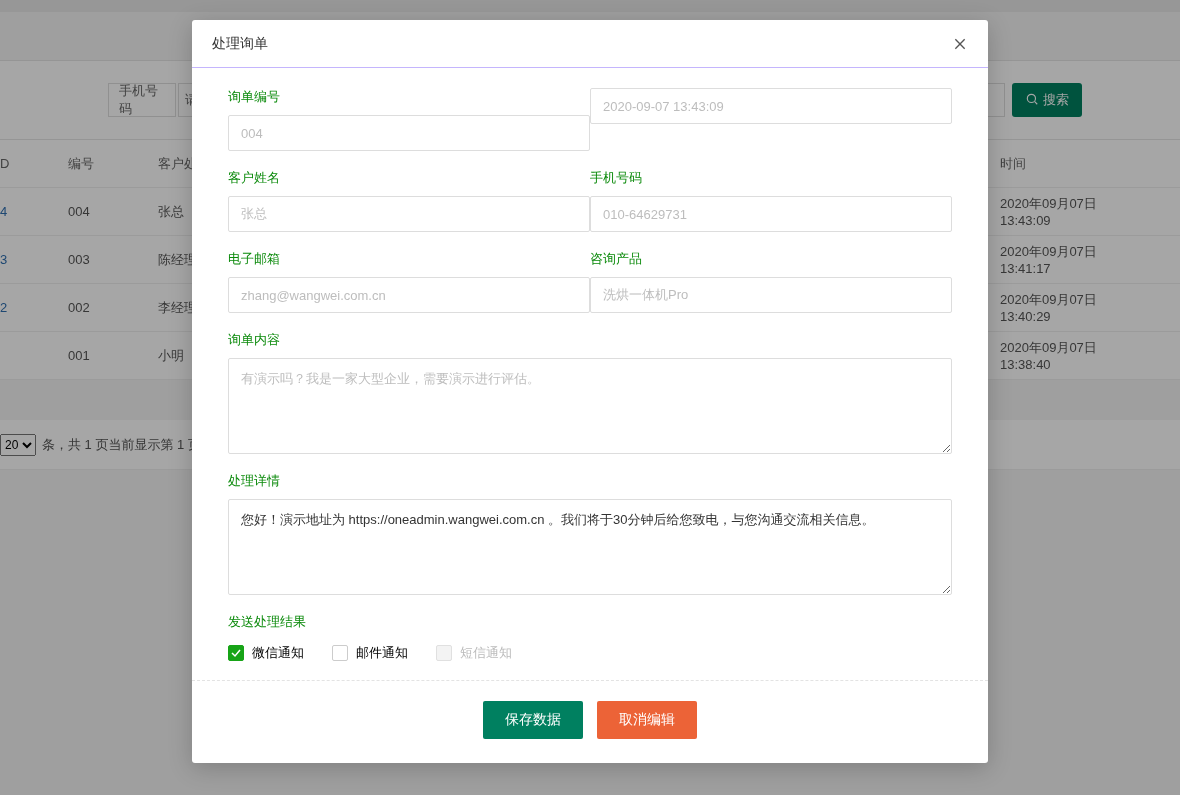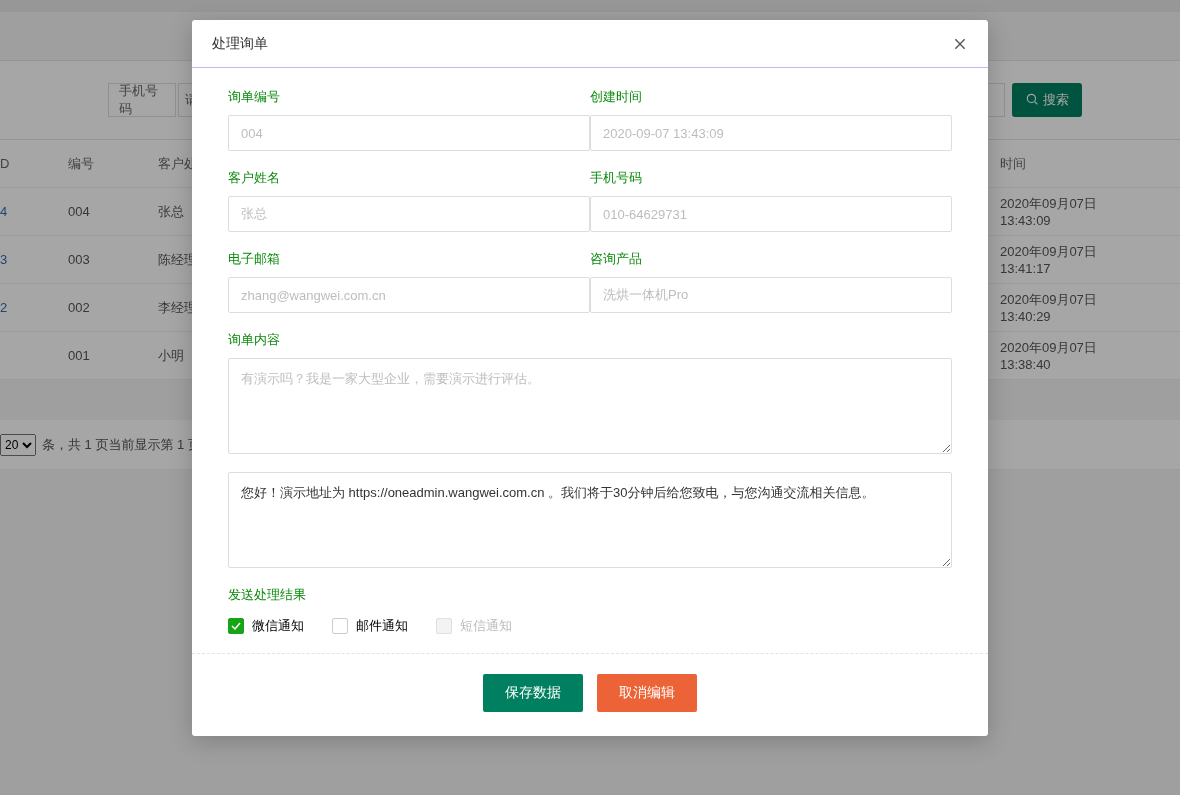--- a/index.html
+++ b/index.html
@@ -224,21 +224,20 @@
   </div>
 
   <div class="modal-body">
 
     <div class="form-row">
       <div class="form-col">
         <label class="form-label">询单编号</label>
         <input class="form-input" readonly="" value="004" style="">
       </div>
       <div class="form-col">
-        <label class="form-label">创建时间</label>
         <input class="form-input" readonly="" value="2020-09-07 13:43:09" style="">
       </div>
     </div>
 
     <div class="form-row">
       <div class="form-col">
         <label class="form-label">客户姓名</label>
         <input class="form-input" readonly="" value="张总" style="">
       </div>
       <div class="form-col">
@@ -260,20 +259,21 @@
 
     <div class="form-row">
       <div class="form-col" style="flex:1 1 100%">
         <label class="form-label">询单内容</label>
         <textarea class="form-input readonly" readonly="" style="">有演示吗？我是一家大型企业，需要演示进行评估。</textarea>
       </div>
     </div>
 
     <div class="form-row">
       <div class="form-col" style="flex:1 1 100%">
+        <label class="form-label">处理详情</label>
         <textarea class="form-input" style="">您好！演示地址为 https://oneadmin.wangwei.com.cn 。我们将于30分钟后给您致电，与您沟通交流相关信息。</textarea>
       </div>
     </div>
 
     <div class="form-row" style="margin-bottom:6px">
       <div class="form-col" style="flex:1 1 100%">
         <label class="form-label">发送处理结果</label>
         <div class="checkbox-row">
           <div class="checkbox-item">
             <span class="cbox checked">

